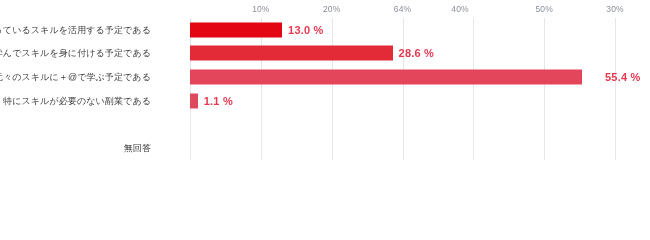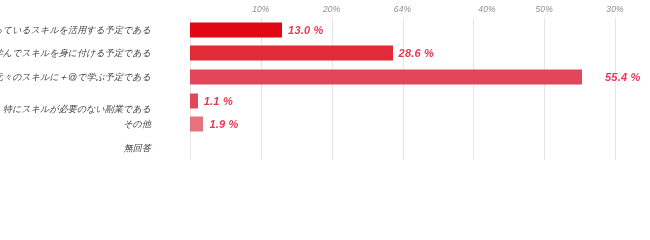--- a/index.html
+++ b/index.html
@@ -12,21 +12,20 @@
     -webkit-font-smoothing: antialiased;
   }
 
   #chart-root {
     position: relative;
     width: 650px;
     height: 177px;
     background: #ffffff;
     overflow: hidden;
     box-sizing: border-box;
-    font-style: italic;
   }
 
   
   
   .plot-area {
     position: absolute;
     left: 190px;
     top: 18px;
     width: 425px;
     height: 142px;
@@ -111,21 +110,21 @@
 </style>
 </head>
 <body>
 
 <div id="chart-root">
 
   <div class="axis-top">
       <span class="tick-label" style="left: 70.8333px; color: rgb(138, 143, 152);">10%</span>
       <span class="tick-label" style="left: 141.667px; color: rgb(138, 143, 152);">20%</span>
       <span class="tick-label" style="left: 212.5px; color: rgb(138, 143, 152);">64%</span>
-      <span class="tick-label" style="left: 297px; color: rgb(138, 143, 152);">40%</span>
+      <span class="tick-label" style="left: 270px; color: rgb(138, 143, 152);">40%</span>
       <span class="tick-label" style="left: 354.167px; color: rgb(138, 143, 152);">50%</span>
       <span class="tick-label" style="left: 425px; color: rgb(138, 143, 152);">30%</span>
     </div>
 
   <div class="plot-area">
     <div class="grid-layer">
         <div class="gridline axis-zero" style="left: 0px; background: rgb(228, 230, 234);"></div>
         <div class="gridline" style="left: 70.8333px; background: rgb(228, 230, 234);"></div>
         <div class="gridline" style="left: 141.667px; background: rgb(228, 230, 234);"></div>
         <div class="gridline" style="left: 212.5px; background: rgb(228, 230, 234);"></div>
@@ -143,28 +142,23 @@
           <div class="cat-label" style="color: rgb(60, 60, 60);">新たに学んでスキルを身に付ける予定である</div>
           <div class="bar" style="width: 202.583px; background: rgb(226, 43, 55);"></div>
           <div class="bar-value" style="left: 208.583px; color: rgb(232, 56, 79); text-align: center;">28.6 %</div>
         </div>
         <div class="bar-row" style="top: 47.3333px; height: 23.6667px;">
           <div class="cat-label" style="color: rgb(60, 60, 60);">元々のスキルに＋@で学ぶ予定である</div>
           <div class="bar" style="width: 392.417px; background: rgb(227, 69, 90);"></div>
           <div class="bar-value" style="left: 415px; color: rgb(232, 56, 79);">55.4 %</div>
         </div>
         <div class="bar-row" style="top: 71px; height: 23.6667px;">
-          <div class="cat-label" style="color: rgb(60, 60, 60); margin-top: 8px;">特にスキルが必要のない副業である</div>
+          <div class="cat-label" style="color: rgb(60, 60, 60);">特にスキルが必要のない副業である</div>
           <div class="bar" style="width: 7.79167px; background: rgb(224, 72, 92);"></div>
           <div class="bar-value" style="left: 13.7917px; color: rgb(232, 56, 79);">1.1 %</div>
-        </div>
-        <div class="bar-row" style="top: 94.6667px; height: 23.6667px;">
-          <div class="cat-label" style="color: rgb(60, 60, 60);">その他</div>
-          <div class="bar" style="width: 13.4583px; background: rgb(232, 113, 127);"></div>
-          <div class="bar-value" style="left: 19.4583px; color: rgb(232, 56, 79);">1.9 %</div>
         </div>
         <div class="bar-row" style="top: 118.333px; height: 23.6667px; margin-left: 24px;">
           <div class="cat-label" style="color: rgb(60, 60, 60);">無回答</div>
         </div>
       </div>
   </div>
 
 </div>
 
 </body></html>

